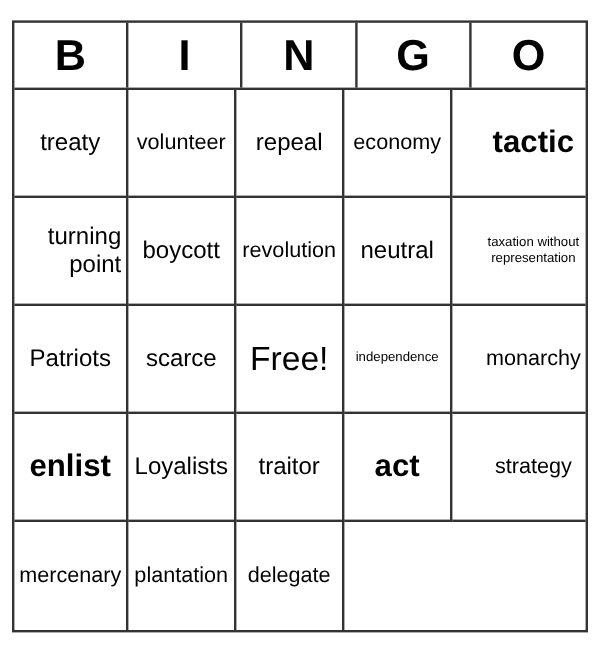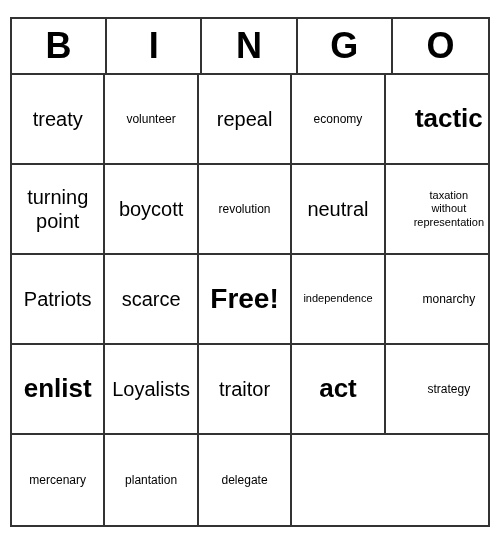--- a/index.html
+++ b/index.html
@@ -67,34 +67,35 @@
       border-bottom: none;
     }
 
     .bingo-cell span {
       font-size: 16px;
       line-height: 1.2;
     }
 
     .bingo-cell .large {
       font-size: 20px;
+      text-align: right;
     }
 
     .bingo-cell .xlarge {
       font-size: 26px;
       font-weight: bold;
     }
 
     .bingo-cell .free {
       font-size: 28px;
-      font-weight: bold;
+      font-weight: normal;
     }
 
     .bingo-cell .small {
-      font-size: 12px;
+      font-size: 18px;
     }
 
     .bingo-cell .xsmall {
       font-size: 11px;
     }
   </style>
 </head>
 <body>
 
 <div class="bingo-card">

